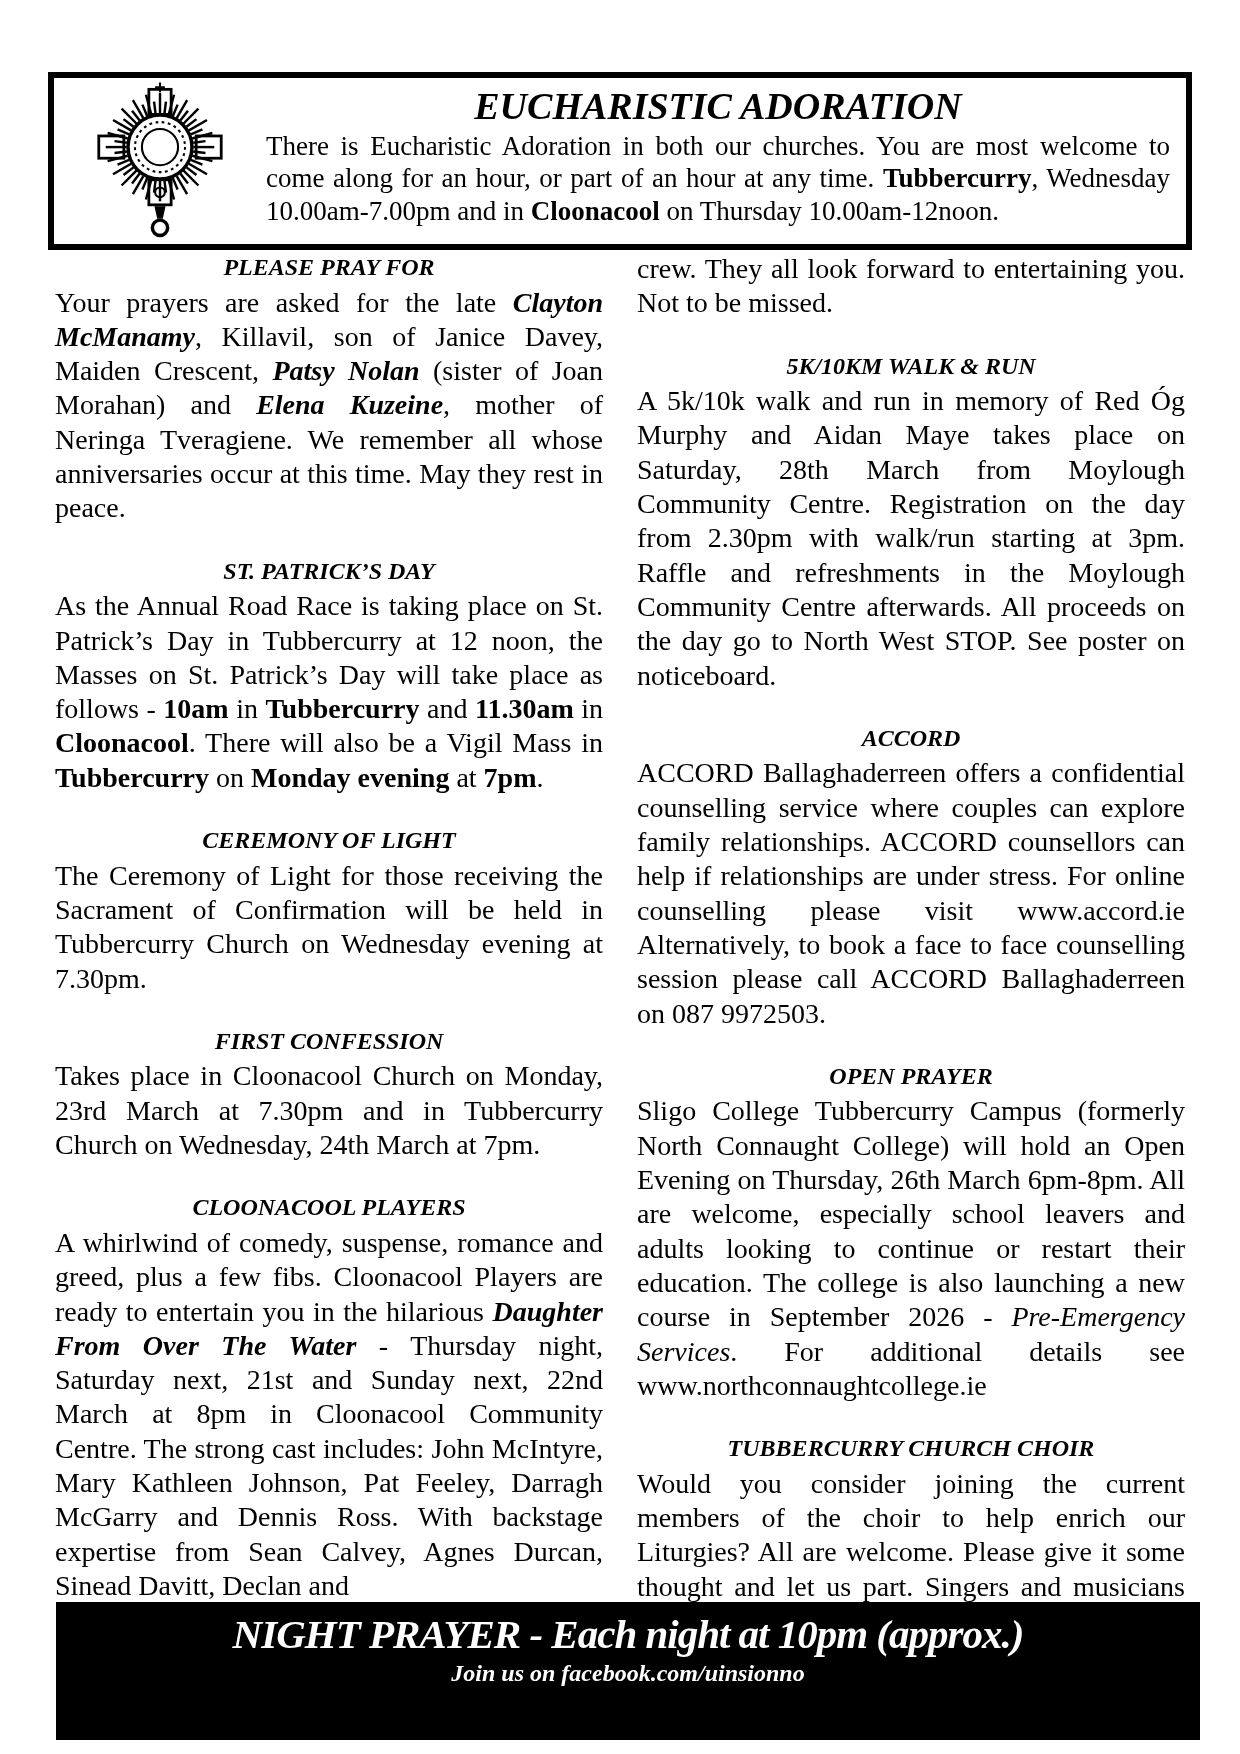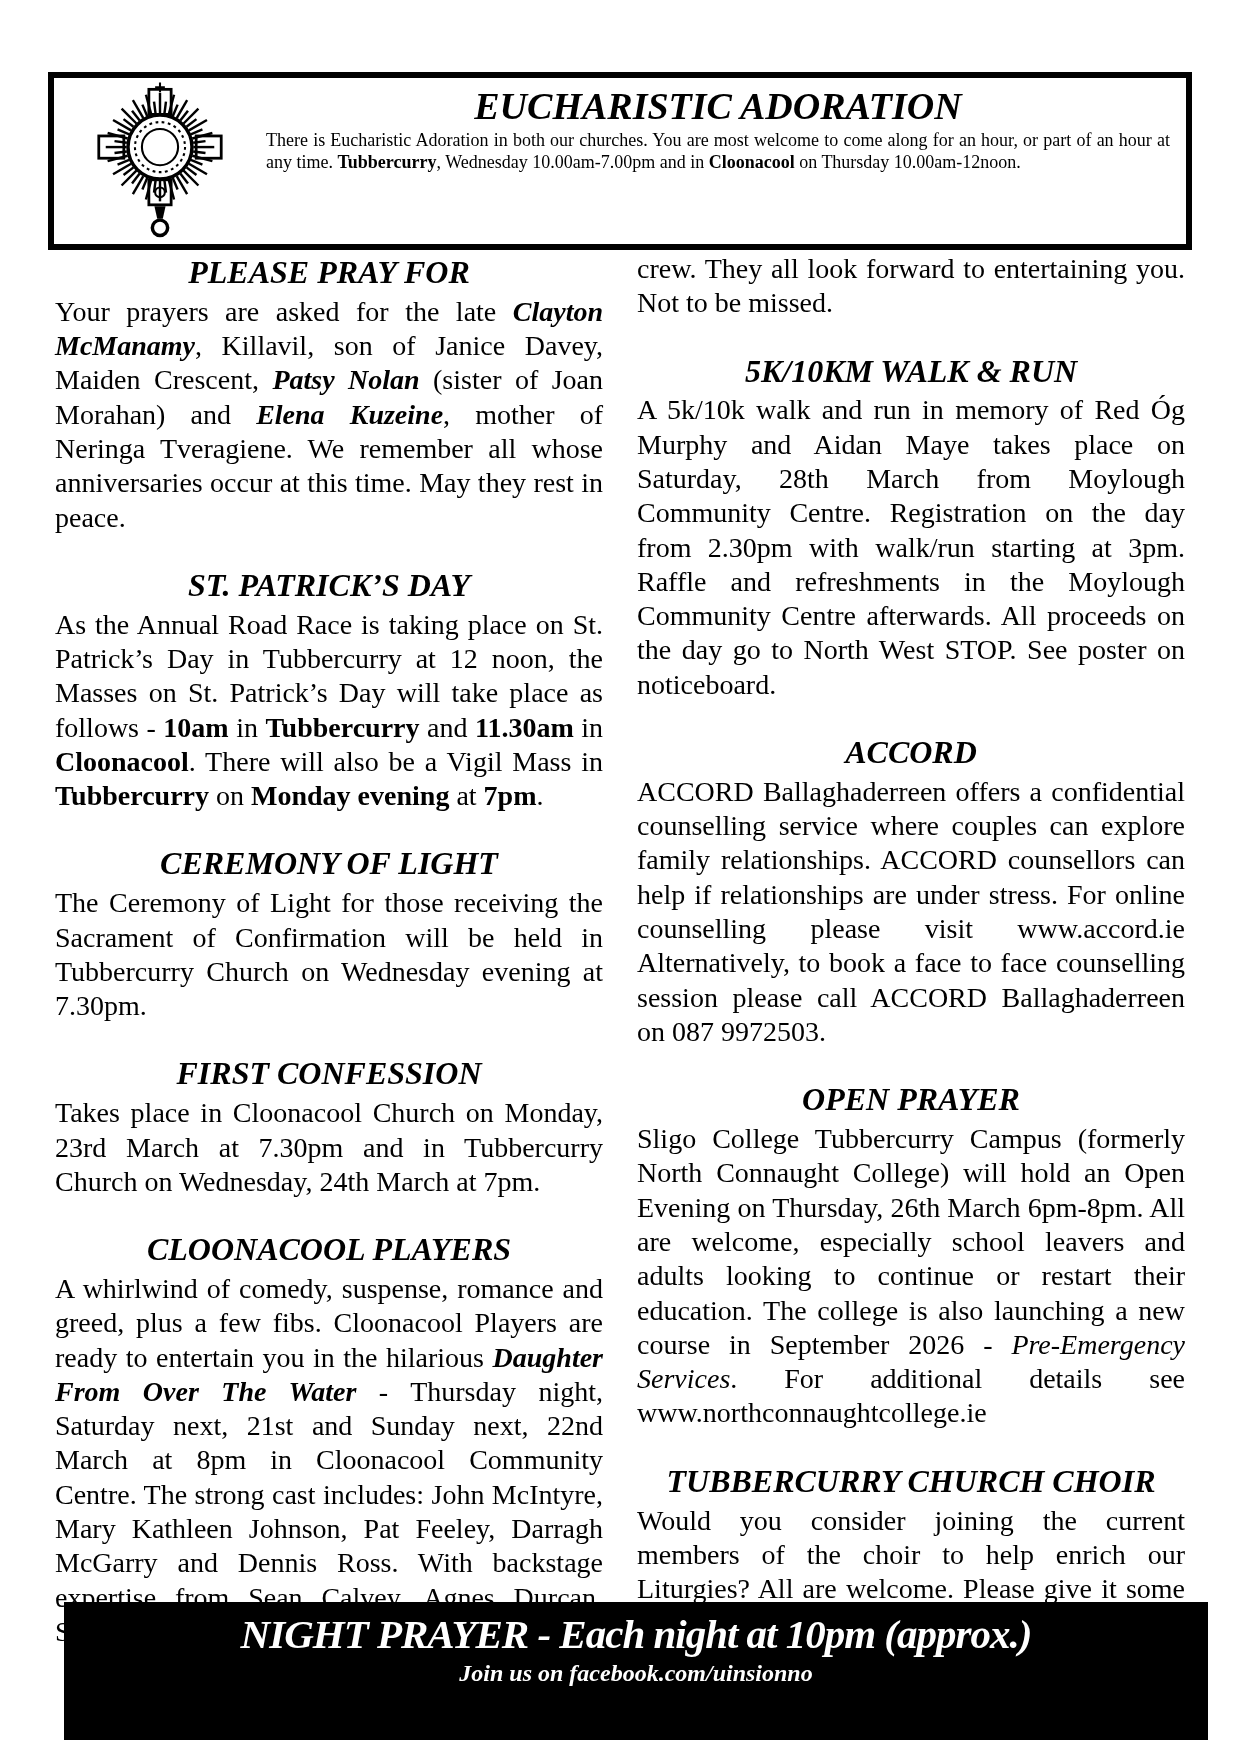--- a/index.html
+++ b/index.html
@@ -40,54 +40,54 @@
   .box-title {
     text-align: center;
     font-weight: bold;
     font-style: italic;
     font-size: 38px;
     line-height: 1.1;
     margin: 4px 0 2px 0;
   }
   .box-body {
     text-align: justify;
-    font-size: 18px;
+    font-size: 27px;
     line-height: 1.21;
     margin: 0;
   }
   
   .columns {
     position: absolute;
     left: 55px; top: 252px;
     width: 1130px;
     display: flex;
     gap: 34px;
   }
   .col { width: 548px; flex: none; }
   .heading {
     text-align: center;
     font-weight: bold;
     font-style: italic;
-    font-size: 32px;
+    font-size: 24px;
     line-height: 1.15;
     margin: 32px 0 4px 0;
   }
   .col > section:first-child .heading { margin-top: 2px; }
   .body-par {
     text-align: justify;
     font-size: 28px;
     line-height: 1.225;
     margin: 0;
   }
   .b { font-weight: bold; }
   .i { font-style: italic; }
   
   .banner {
     position: absolute;
-    left: 64px; top: 1602px;
+    left: 56px; top: 1602px;
     width: 1144px; height: 138px;
     background: #000000;
     color: #ffffff;
     text-align: center;
     z-index: 5;
     box-sizing: border-box;
     padding-top: 10px;
   }
   .banner-line1 {
     font-weight: bold;

